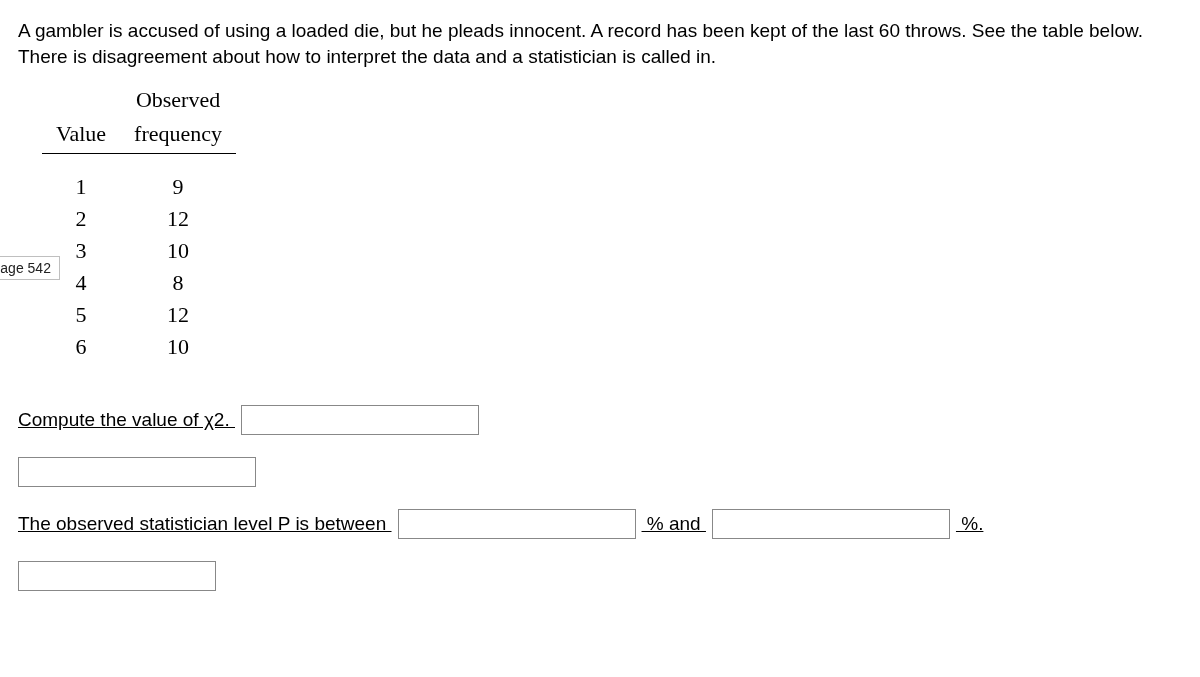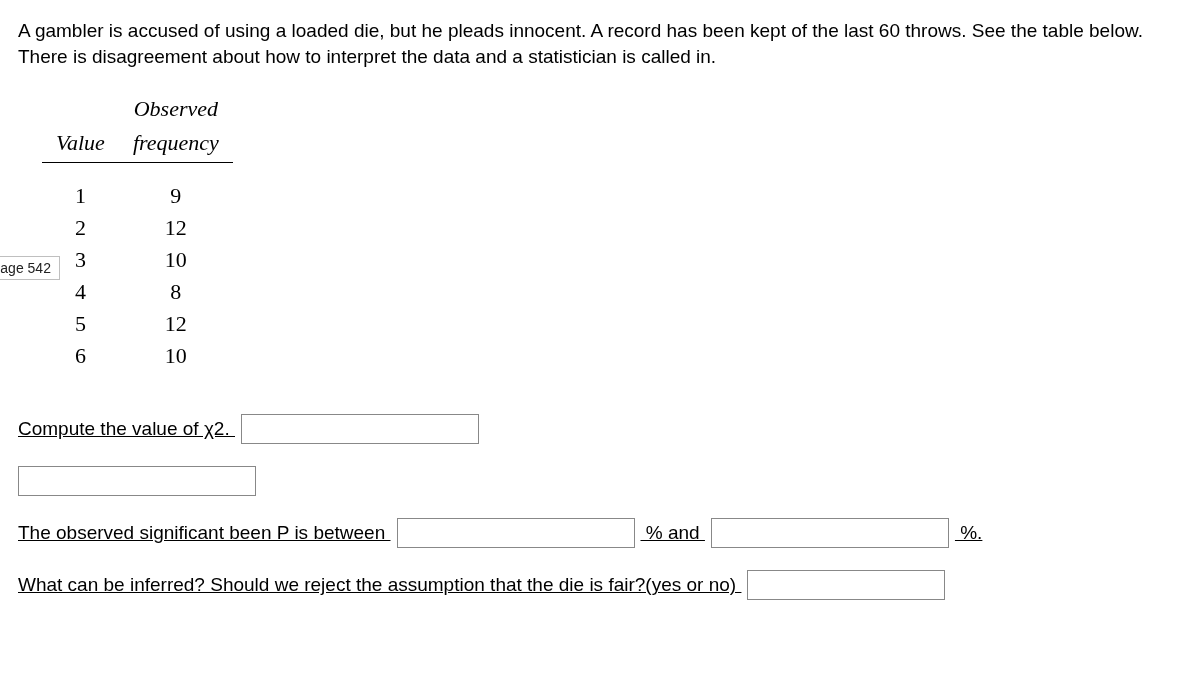--- a/index.html
+++ b/index.html
@@ -9,35 +9,34 @@
     color: #000;
     margin: 0;
     padding: 18px 18px 18px 18px;
     background: #fff;
     width: 1200px;
     height: 677px;
     position: relative;
   }
   .intro {
     line-height: 1.35;
-    margin-bottom: 25px;
+    margin-bottom: 16px;
   }
   .table-wrap {
     margin-left: 24px;
     margin-bottom: 42px;
     position: relative;
   }
   table.freq {
     border-collapse: collapse;
     font-family: "Times New Roman", Times, serif;
     font-size: 22px;
   }
   table.freq thead th {
     font-weight: normal;
-    font-style: italic;
     padding: 2px 14px 6px 14px;
     text-align: center;
   }
   table.freq thead th:first-child {
     text-align: right;
   }
   .hdr-line td {
     border-top: 1.5px solid #000;
     padding: 0;
     height: 0;
@@ -138,23 +137,22 @@
 <div class="qline">
   <span class="txt">Compute the value of χ2. </span>
   <input type="text" class="w-240" style="">
 </div>
 
 <div class="qline">
   <input type="text" class="w-240" style="">
 </div>
 
 <div class="qline">
-  <span class="txt">The observed significant been P is between </span>
+  <span class="txt">The observed statistician level P is between </span>
   <input type="text" class="w-238b" style="">
   <span class="txt"> % and </span>
   <input type="text" class="w-238b" style="">
   <span class="txt"> %.</span>
 </div>
 
 <div class="qline">
-  <span class="txt">What can be inferred? Should we reject the assumption that the die is fair?(yes or no) </span>
   <input type="text" class="w-200 focused" style="">
 </div>
 
 </body></html>

